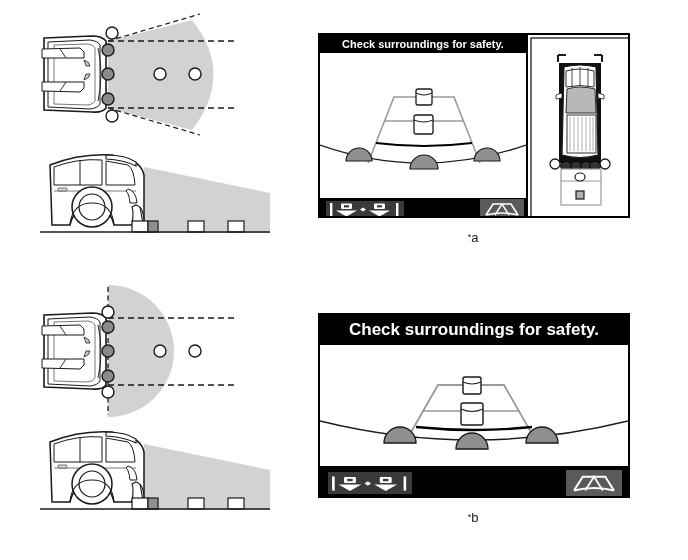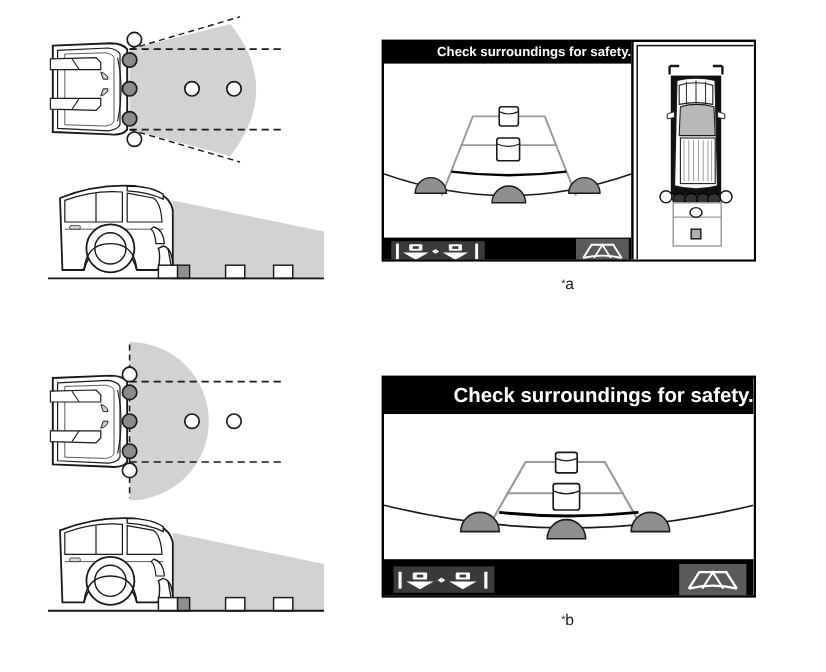--- a/index.html
+++ b/index.html
@@ -26,21 +26,21 @@
     border: 2px solid #000000;
     overflow: hidden;
   }
   .disp-inner { position: absolute; inset: 0; }
 
   .hdr-bar {
     position: absolute;
     left: 0; top: 0;
     background: #000000;
     color: #ffffff;
-    text-align: right;
+    text-align: center;
     font-family: "Liberation Sans", sans-serif;
     font-weight: bold;
     white-space: nowrap;
     overflow: hidden;
   }
   .hdr-bar span { display: block; }
 
   .cam-area {
     position: absolute;
     background: #ffffff;

